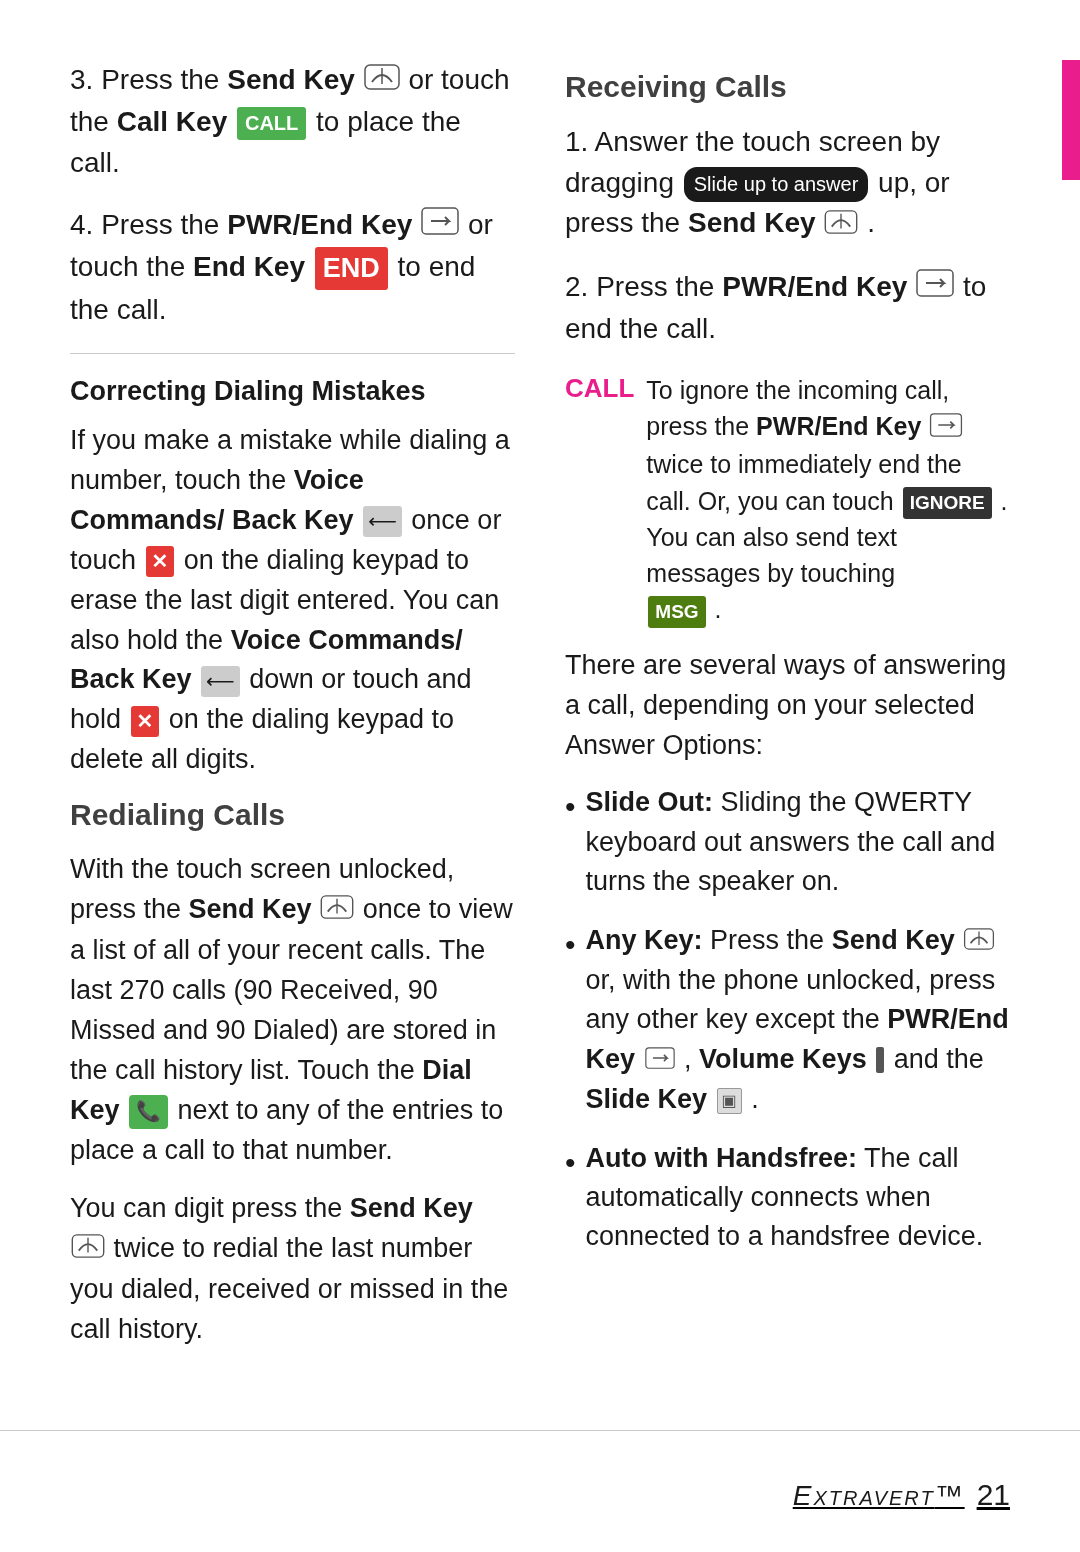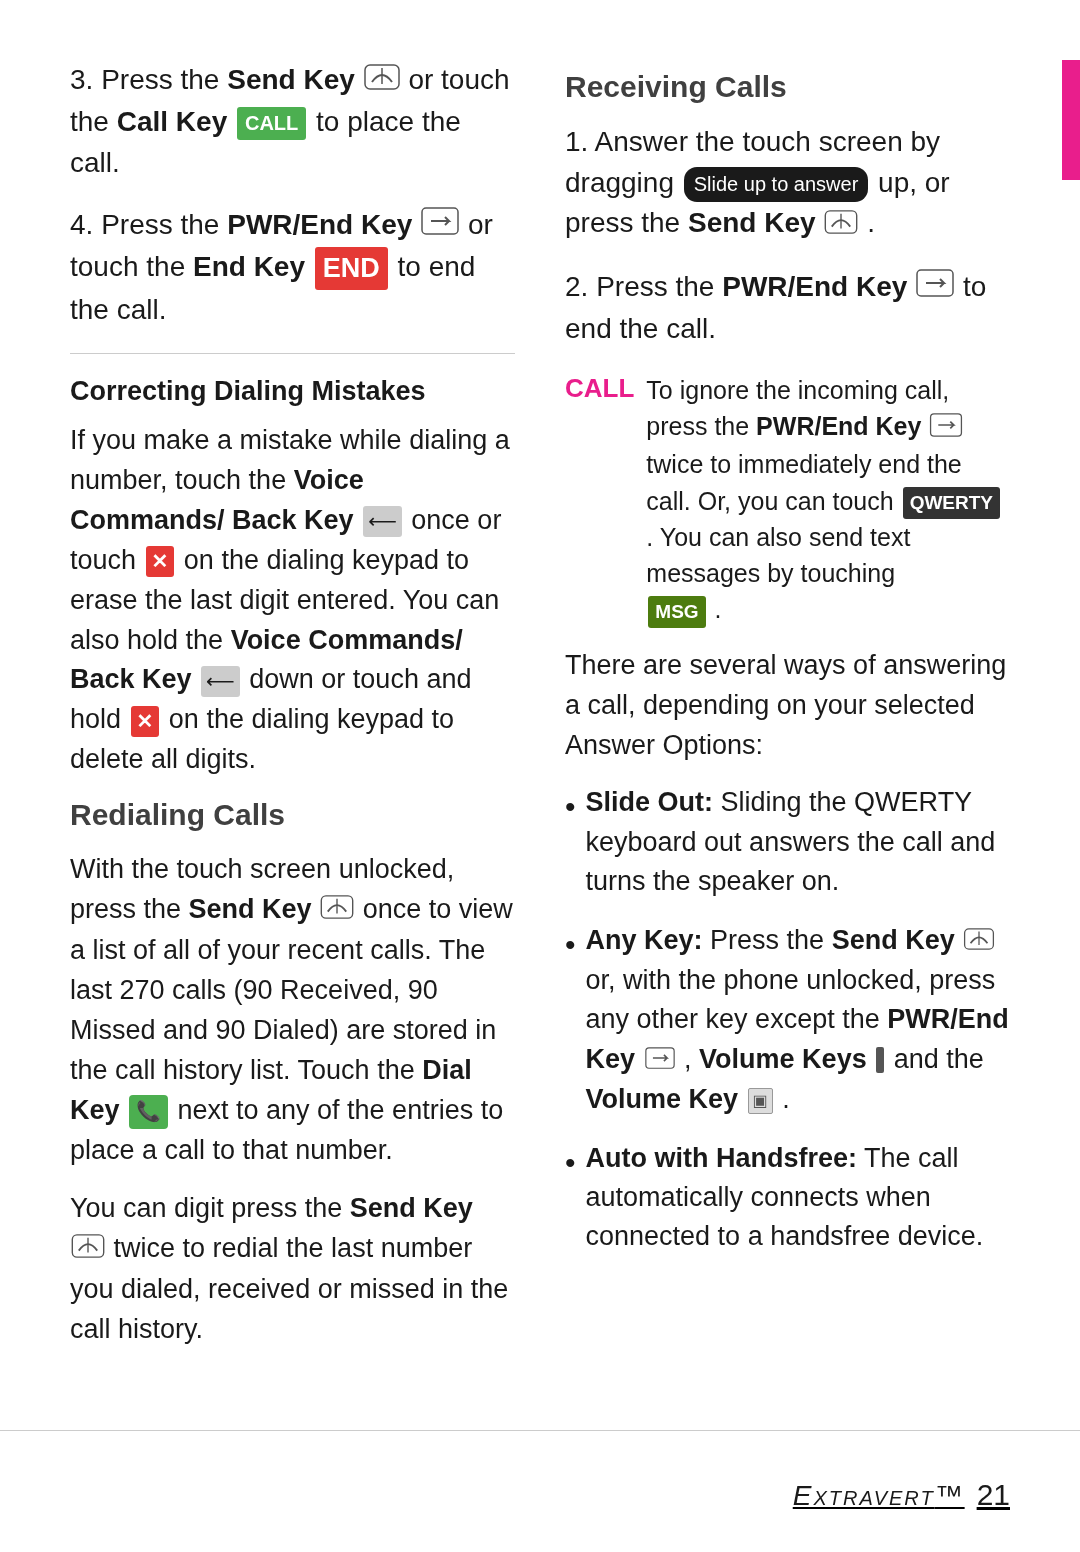--- a/index.html
+++ b/index.html
@@ -441,21 +441,21 @@
           <span>To ignore the incoming call, press the </span>
           <span class="bold">PWR/End Key</span>
           
           <span class="icon-pwr">
             <svg width="34" height="24" viewBox="0 0 38 28">
               <rect x="1" y="1" width="36" height="26" rx="4" ry="4" fill="none" stroke="#555" stroke-width="1.5"></rect>
               <path d="M10 14 L28 14 L24 10 M28 14 L24 18" fill="none" stroke="#555" stroke-width="2"></path>
             </svg>
           </span>
           <span> twice to immediately end the call. Or, you can touch </span>
-          <span class="badge-ignore">QWERTY</span>
+          <span class="badge-ignore">IGNORE</span>
           <span>. You can also send text messages by touching </span>
           <br>
           <span class="badge-msg">MSG</span>
           <span>.</span>
         </span>
       </div>
 
       <div class="body-text">There are several ways of answering a call, depending on your selected Answer Options:</div>
 
       <ul class="bullet-list">
@@ -488,21 +488,21 @@
             <span class="icon-pwr">
               <svg width="32" height="22" viewBox="0 0 38 28">
                 <rect x="1" y="1" width="36" height="26" rx="4" ry="4" fill="none" stroke="#555" stroke-width="1.5"></rect>
                 <path d="M10 14 L28 14 L24 10 M28 14 L24 18" fill="none" stroke="#555" stroke-width="2"></path>
               </svg>
             </span>
             <span>, </span>
             <span class="bold">Volume Keys</span>
             <span class="vol-key-icon"></span>
             <span> and the </span>
-            <span class="bold">Volume Key</span>
+            <span class="bold">Slide Key</span>
             <span class="cam-key-icon">▣</span>
             <span>.</span>
           </span>
         </li>
 
         <li>
           <span class="bullet-dot">•</span>
           <span>
             <span class="bold">Auto with Handsfree:</span>
             <span> The call automatically connects when connected to a handsfree device.</span>

